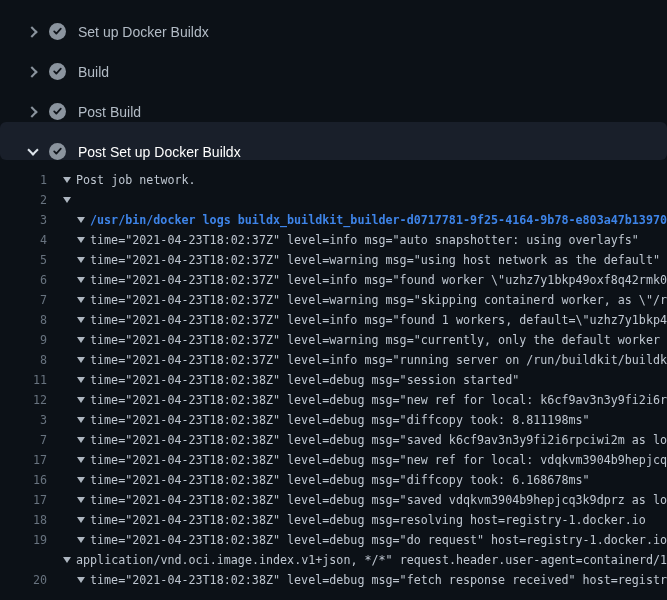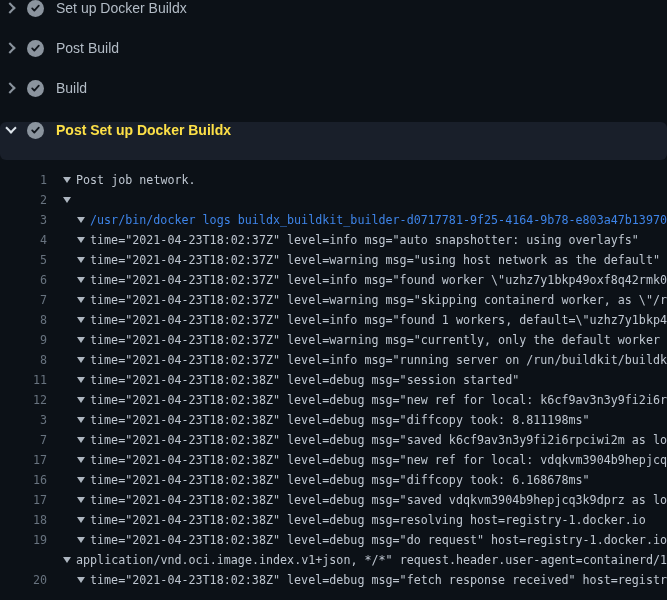--- a/index.html
+++ b/index.html
@@ -13,22 +13,22 @@
     background: #0c1117;
     font-family: "Liberation Sans", sans-serif;
   }
   
   .steps {
     height: 160px;
   }
   .step {
     height: 40px;
     display: flex;
-    align-items: flex-start;
-    padding-left: 2px;
+    align-items: flex-end;
+    padding-left: 24px;
     box-sizing: border-box;
     cursor: pointer;
   }
   .step.expanded {
     height: 38px;
     margin-top: 2px;
     background: #191f2a;
     border-radius: 6px;
   }
   .chev {
@@ -60,22 +60,22 @@
     flex: none;
     margin-left: 9px;
   }
   .check svg { display: block; }
   .step-label {
     margin-left: 12px;
     font-size: 14px;
     color: #b3bcc6;
   }
   .step.expanded .step-label {
-    color: #fde047;
-    font-weight: 700;
+    color: #ffffff;
+    font-weight: 400;
   }
   
   .log {
     padding-top: 10px;
     font-family: "DejaVu Sans Mono", "Liberation Mono", monospace;
     font-size: 11.7px;
   }
   .logrow {
     display: flex;
     height: 20px;
@@ -93,21 +93,21 @@
     margin-left: 16px;
     color: #bfc7d1;
     flex: none;
   }
   .logrow.kind-log .txt,
   .logrow.kind-command .txt {
     margin-left: 30px;
   }
   .logrow.kind-command .txt {
     color: #3e84e8;
-    font-weight: normal;
+    font-weight: bold;
   }
   .caret {
     display: inline-block;
     width: 0;
     height: 0;
     border-left: 4.5px solid transparent;
     border-right: 4.5px solid transparent;
     border-top: 6px solid #aeb6c0;
     margin-right: 5px;
     vertical-align: 1px;
@@ -129,31 +129,31 @@
     <span class="step-label">Set up Docker Buildx</span>
   </div>
     <div class="step">
     <span class="chev"></span>
     <span class="check">
       <svg width="17" height="17" viewBox="0 0 16 16">
         <circle cx="8" cy="8" r="8" fill="#8b949e"></circle>
         <path d="M11.1 5.4 6.9 9.9 4.9 7.9" fill="none" stroke="#10151c" stroke-width="1.7" stroke-linecap="round" stroke-linejoin="round"></path>
       </svg>
     </span>
+    <span class="step-label">Build</span>
+  </div>
+    <div class="step">
+    <span class="chev"></span>
+    <span class="check">
+      <svg width="17" height="17" viewBox="0 0 16 16">
+        <circle cx="8" cy="8" r="8" fill="#8b949e"></circle>
+        <path d="M11.1 5.4 6.9 9.9 4.9 7.9" fill="none" stroke="#10151c" stroke-width="1.7" stroke-linecap="round" stroke-linejoin="round"></path>
+      </svg>
+    </span>
     <span class="step-label">Post Build</span>
-  </div>
-    <div class="step">
-    <span class="chev"></span>
-    <span class="check">
-      <svg width="17" height="17" viewBox="0 0 16 16">
-        <circle cx="8" cy="8" r="8" fill="#8b949e"></circle>
-        <path d="M11.1 5.4 6.9 9.9 4.9 7.9" fill="none" stroke="#10151c" stroke-width="1.7" stroke-linecap="round" stroke-linejoin="round"></path>
-      </svg>
-    </span>
-    <span class="step-label">Build</span>
   </div>
     <div class="step expanded">
     <span class="chev"></span>
     <span class="check">
       <svg width="17" height="17" viewBox="0 0 16 16">
         <circle cx="8" cy="8" r="8" fill="#8b949e"></circle>
         <path d="M11.1 5.4 6.9 9.9 4.9 7.9" fill="none" stroke="#10151c" stroke-width="1.7" stroke-linecap="round" stroke-linejoin="round"></path>
       </svg>
     </span>
     <span class="step-label">Post Set up Docker Buildx</span>

